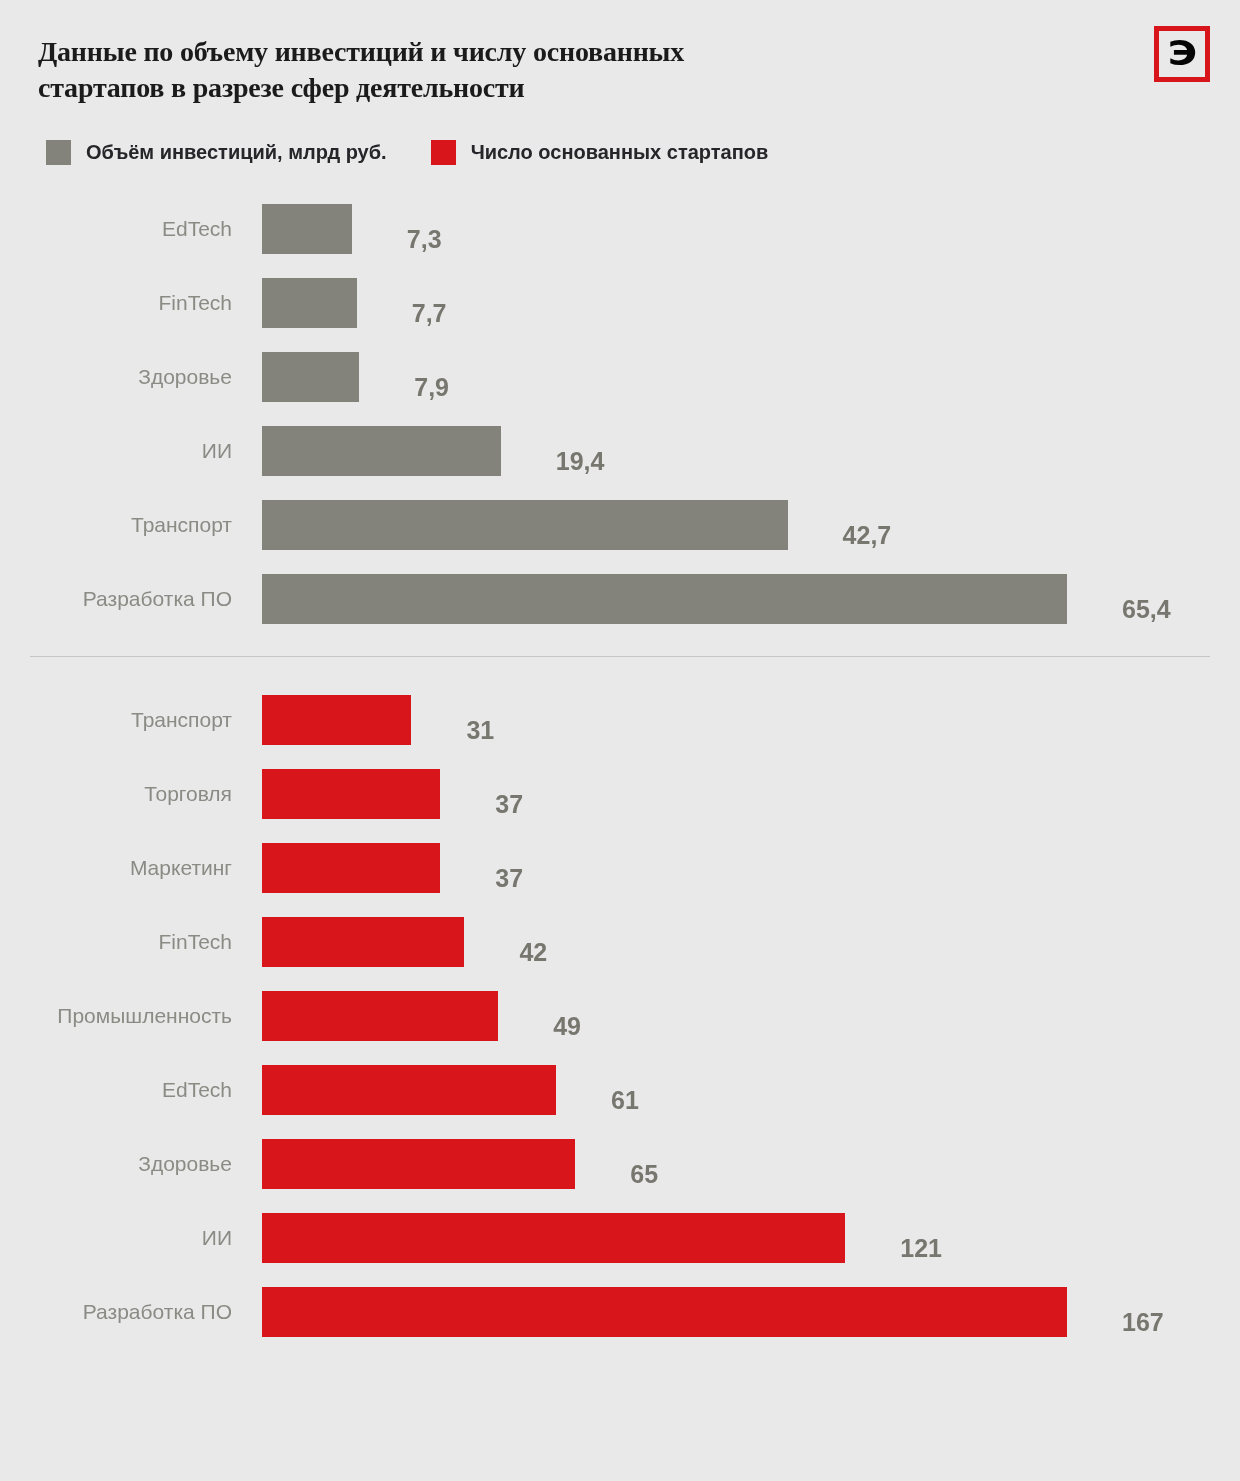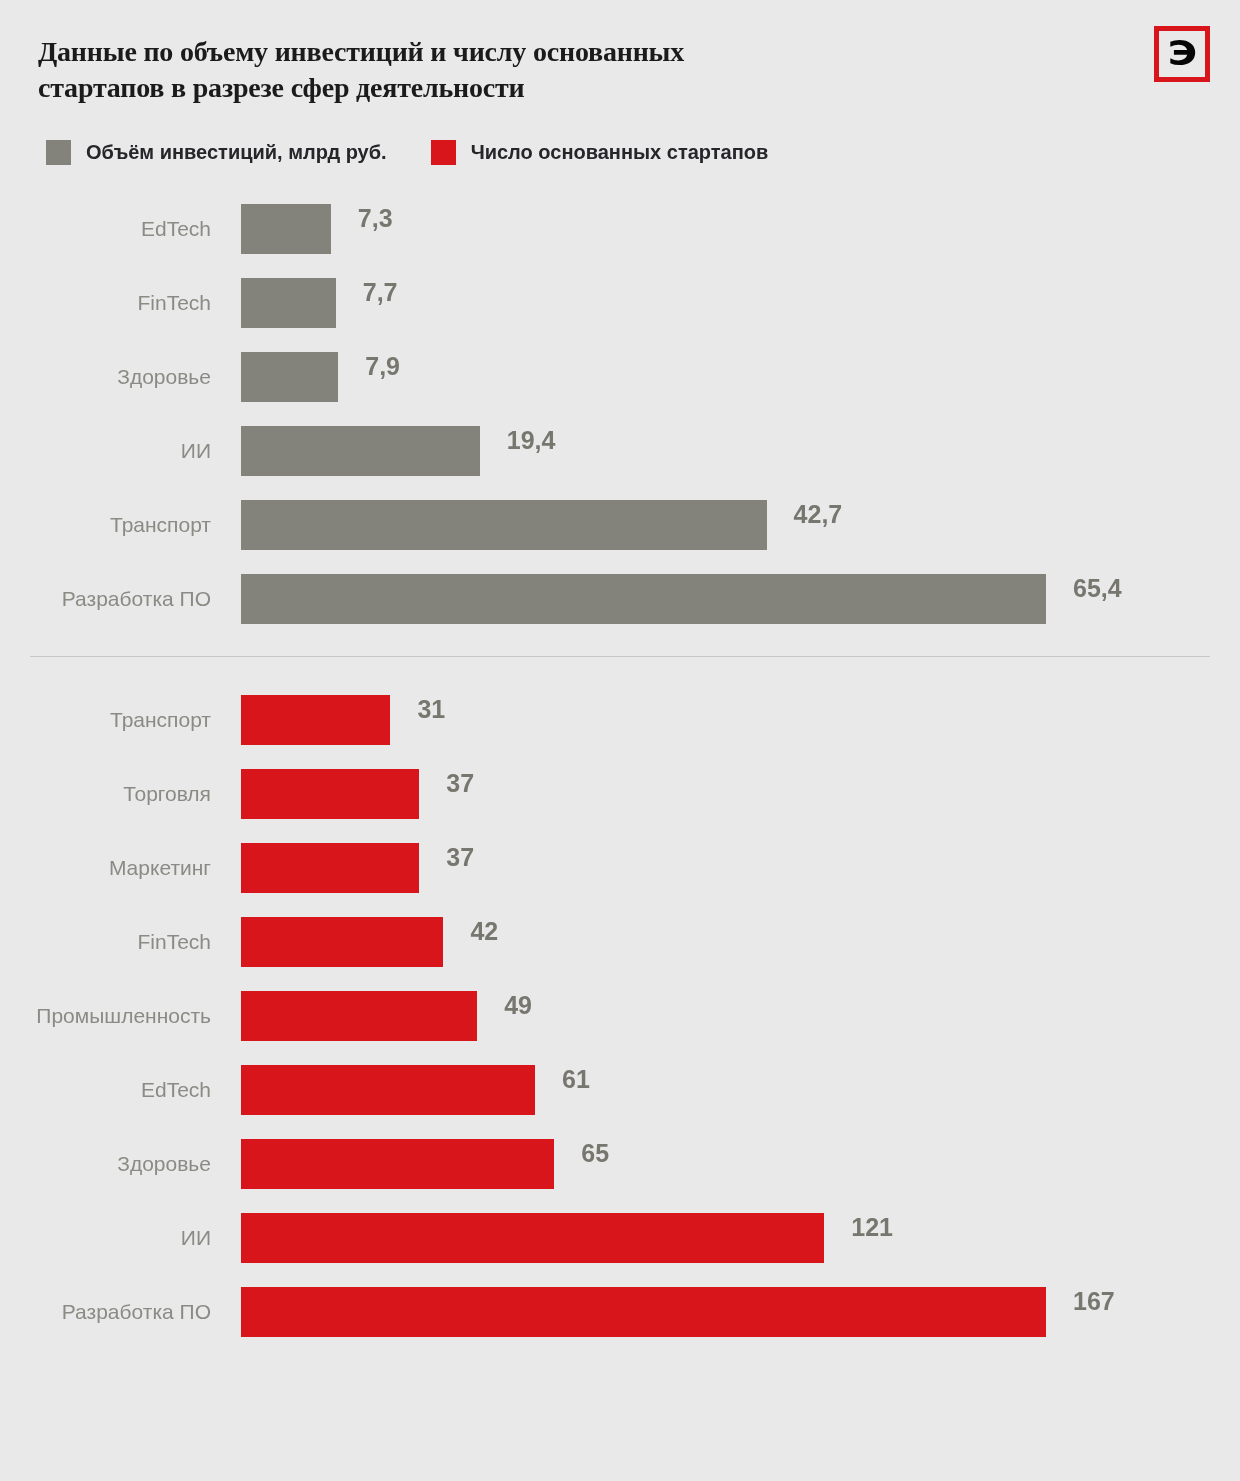--- a/index.html
+++ b/index.html
@@ -100,34 +100,35 @@
   }
   .chart-gray { margin-top: 27px; }
   .chart-red  { margin-top: 26px; }
 
   .bar-row {
     display: flex;
     align-items: center;
     height: 74px;
   }
   .bar-label {
-    width: 241px;
+    width: 262px;
     flex: none;
     text-align: right;
     padding-right: 30px;
     box-sizing: border-box;
     font-size: 21px;
     color: #8b8b85;
     white-space: nowrap;
   }
   .bar-track {
     flex: 1;
     display: flex;
-    align-items: flex-start;
+    align-items: flex-end;
     min-width: 0;
+    gap: 28px;
   }
   .bar-fill {
     height: 50px;
     flex: none;
   }
   .bar-fill.gray { background: #83837c; }
   .bar-fill.red  { background: #d8151b; }
   .bar-value {
     margin-left: 27px;
     font-size: 25px;

